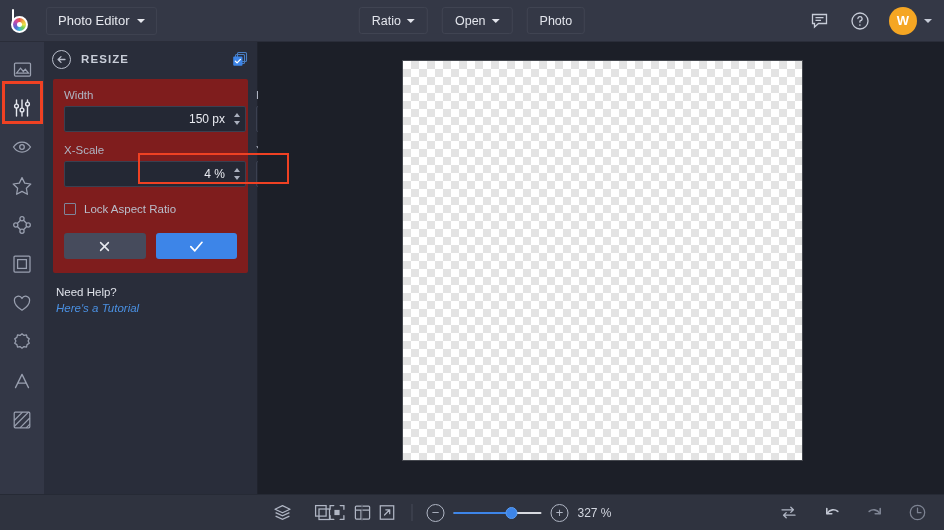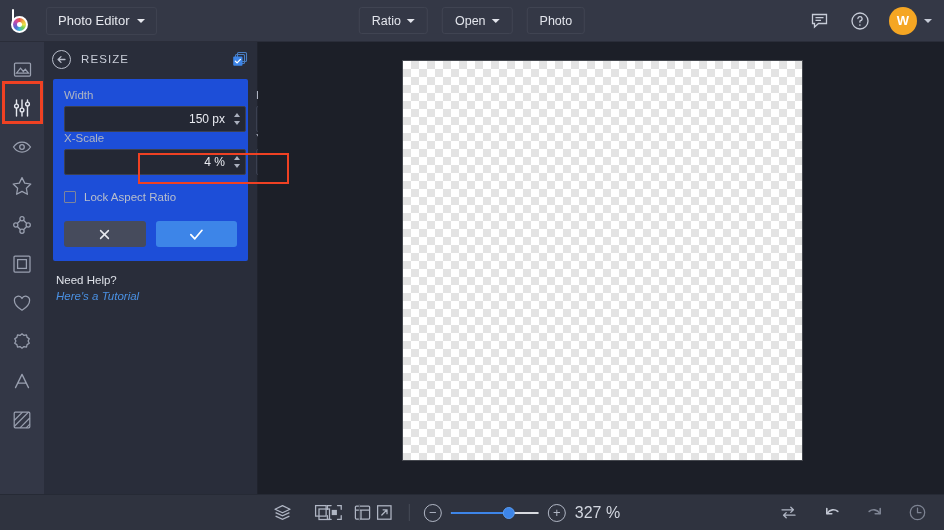--- a/index.html
+++ b/index.html
@@ -125,30 +125,30 @@
     position: relative;
   }
   .back-btn {
     width: 19px; height: 19px; border-radius: 50%;
     border: 1.4px solid #b8bdca; color: #b8bdca;
     display: flex; align-items: center; justify-content: center;
     cursor: pointer; flex: 0 0 19px;
   }
   .panel-title {
     color: #c9ced9; font-size: 11.5px; letter-spacing: 1.1px;
-    font-weight: normal;
+    font-weight: bold;
   }
   .dup-icon {
     position: absolute; right: 9px; top: 9px;
     width: 16px; height: 16px; cursor: pointer;
   }
 
   .panel-card {
     margin: 3px 9px 0 9px;
-    background: #1d4ed8;
+    background: #7f1d1d;
     border-radius: 2px;
     padding: 10px 11px 14px 11px;
   }
   .field-row { display: flex; gap: 10px; }
   .field { flex: 1; }
   .field-label {
     color: #aeb4c2; font-size: 11.5px; margin-bottom: 5px; display: block;
   }
   .spinner {
     height: 26px;
@@ -270,21 +270,21 @@
   .slider .track-fill {
     position: absolute; left: 0; width: 66%; height: 2px;
     background: #3d85e8; border-radius: 1px;
   }
   .slider .knob {
     position: absolute; left: 66%; margin-left: -6px;
     width: 12px; height: 12px; border-radius: 50%;
     background: #3d85e8; border: 1.5px solid #5a9cf0;
   }
   .zoom-val {
-    color: #d2d6df; font-size: 16px; min-width: 40px;
+    color: #d2d6df; font-size: 12px; min-width: 40px;
   }
   .bb-right {
     position: absolute; right: 16px;
     display: flex; align-items: center; gap: 22px;
   }
 </style>
 </head>
 <body>
 
 <div class="app">
@@ -439,21 +439,21 @@
             <div class="spinner">
               <input type="text" value="150 px" style="">
               <div class="spin-arrows">
                 <span class="spin-up"></span>
                 <span class="spin-down"></span>
               </div>
             </div>
           </div>
         </div>
 
-        <div class="field-row" style="">
+        <div class="field-row" style="margin-top:12px;">
           <div class="field">
             <label class="field-label">X-Scale</label>
             <div class="spinner">
               <input type="text" value="4 %" style="">
               <div class="spin-arrows">
                 <span class="spin-up"></span>
                 <span class="spin-down"></span>
               </div>
             </div>
           </div>

